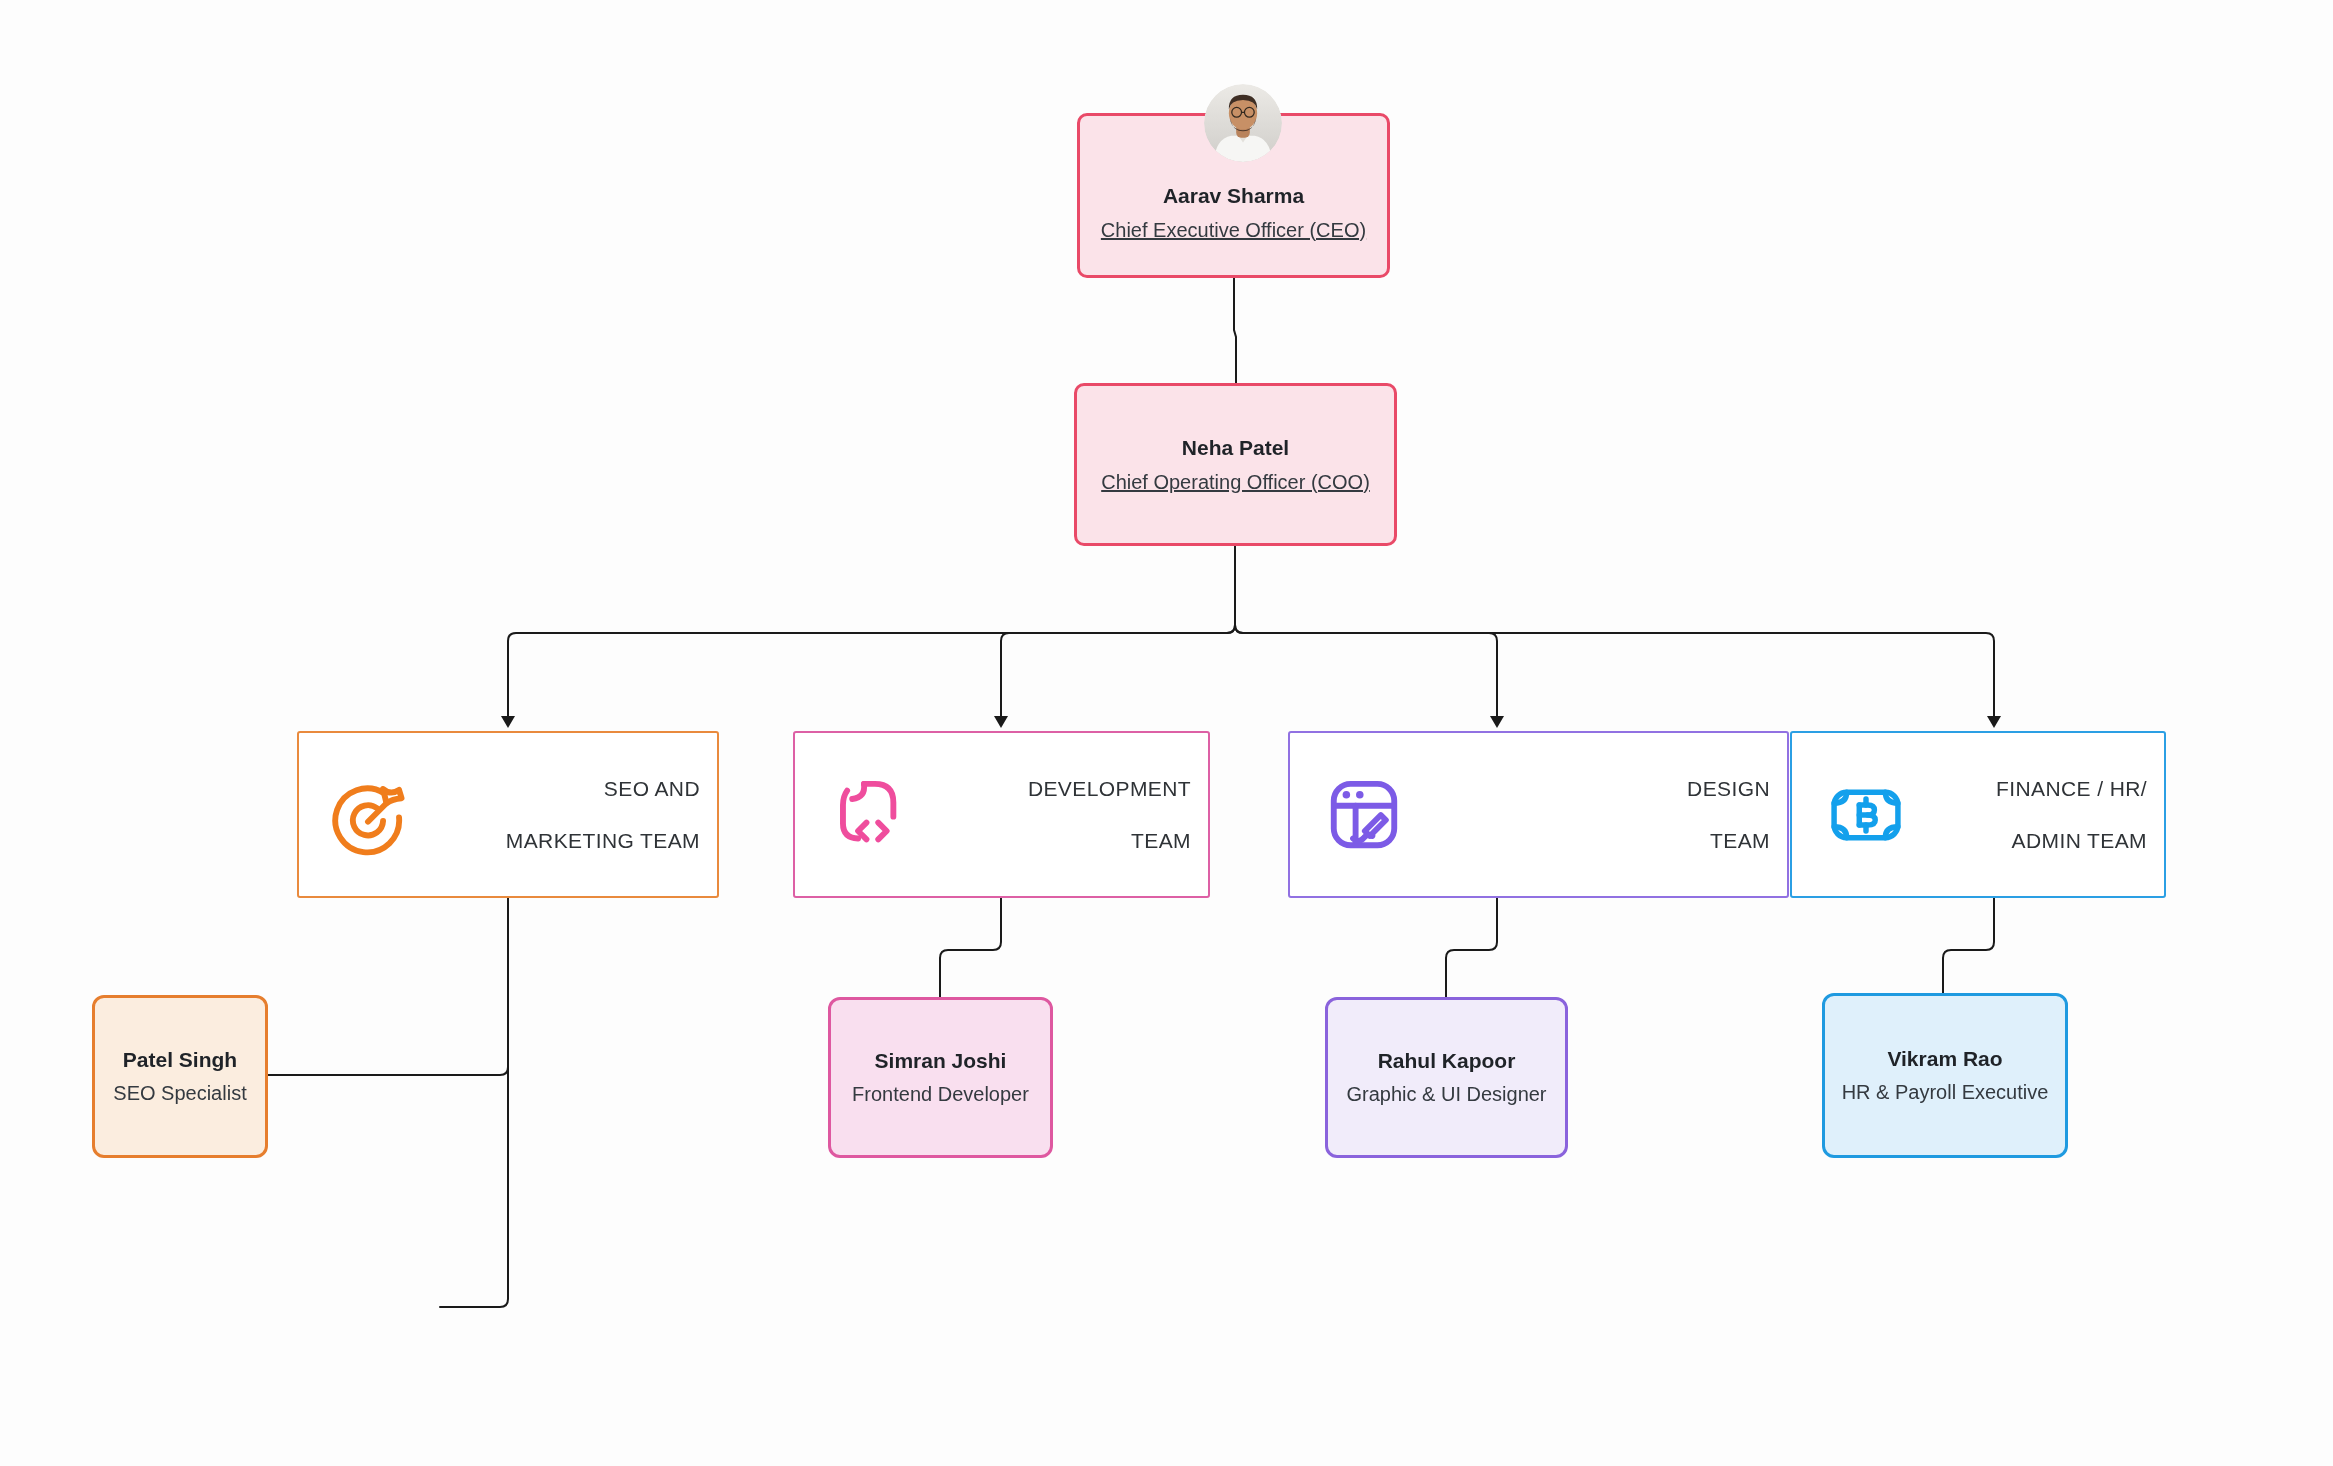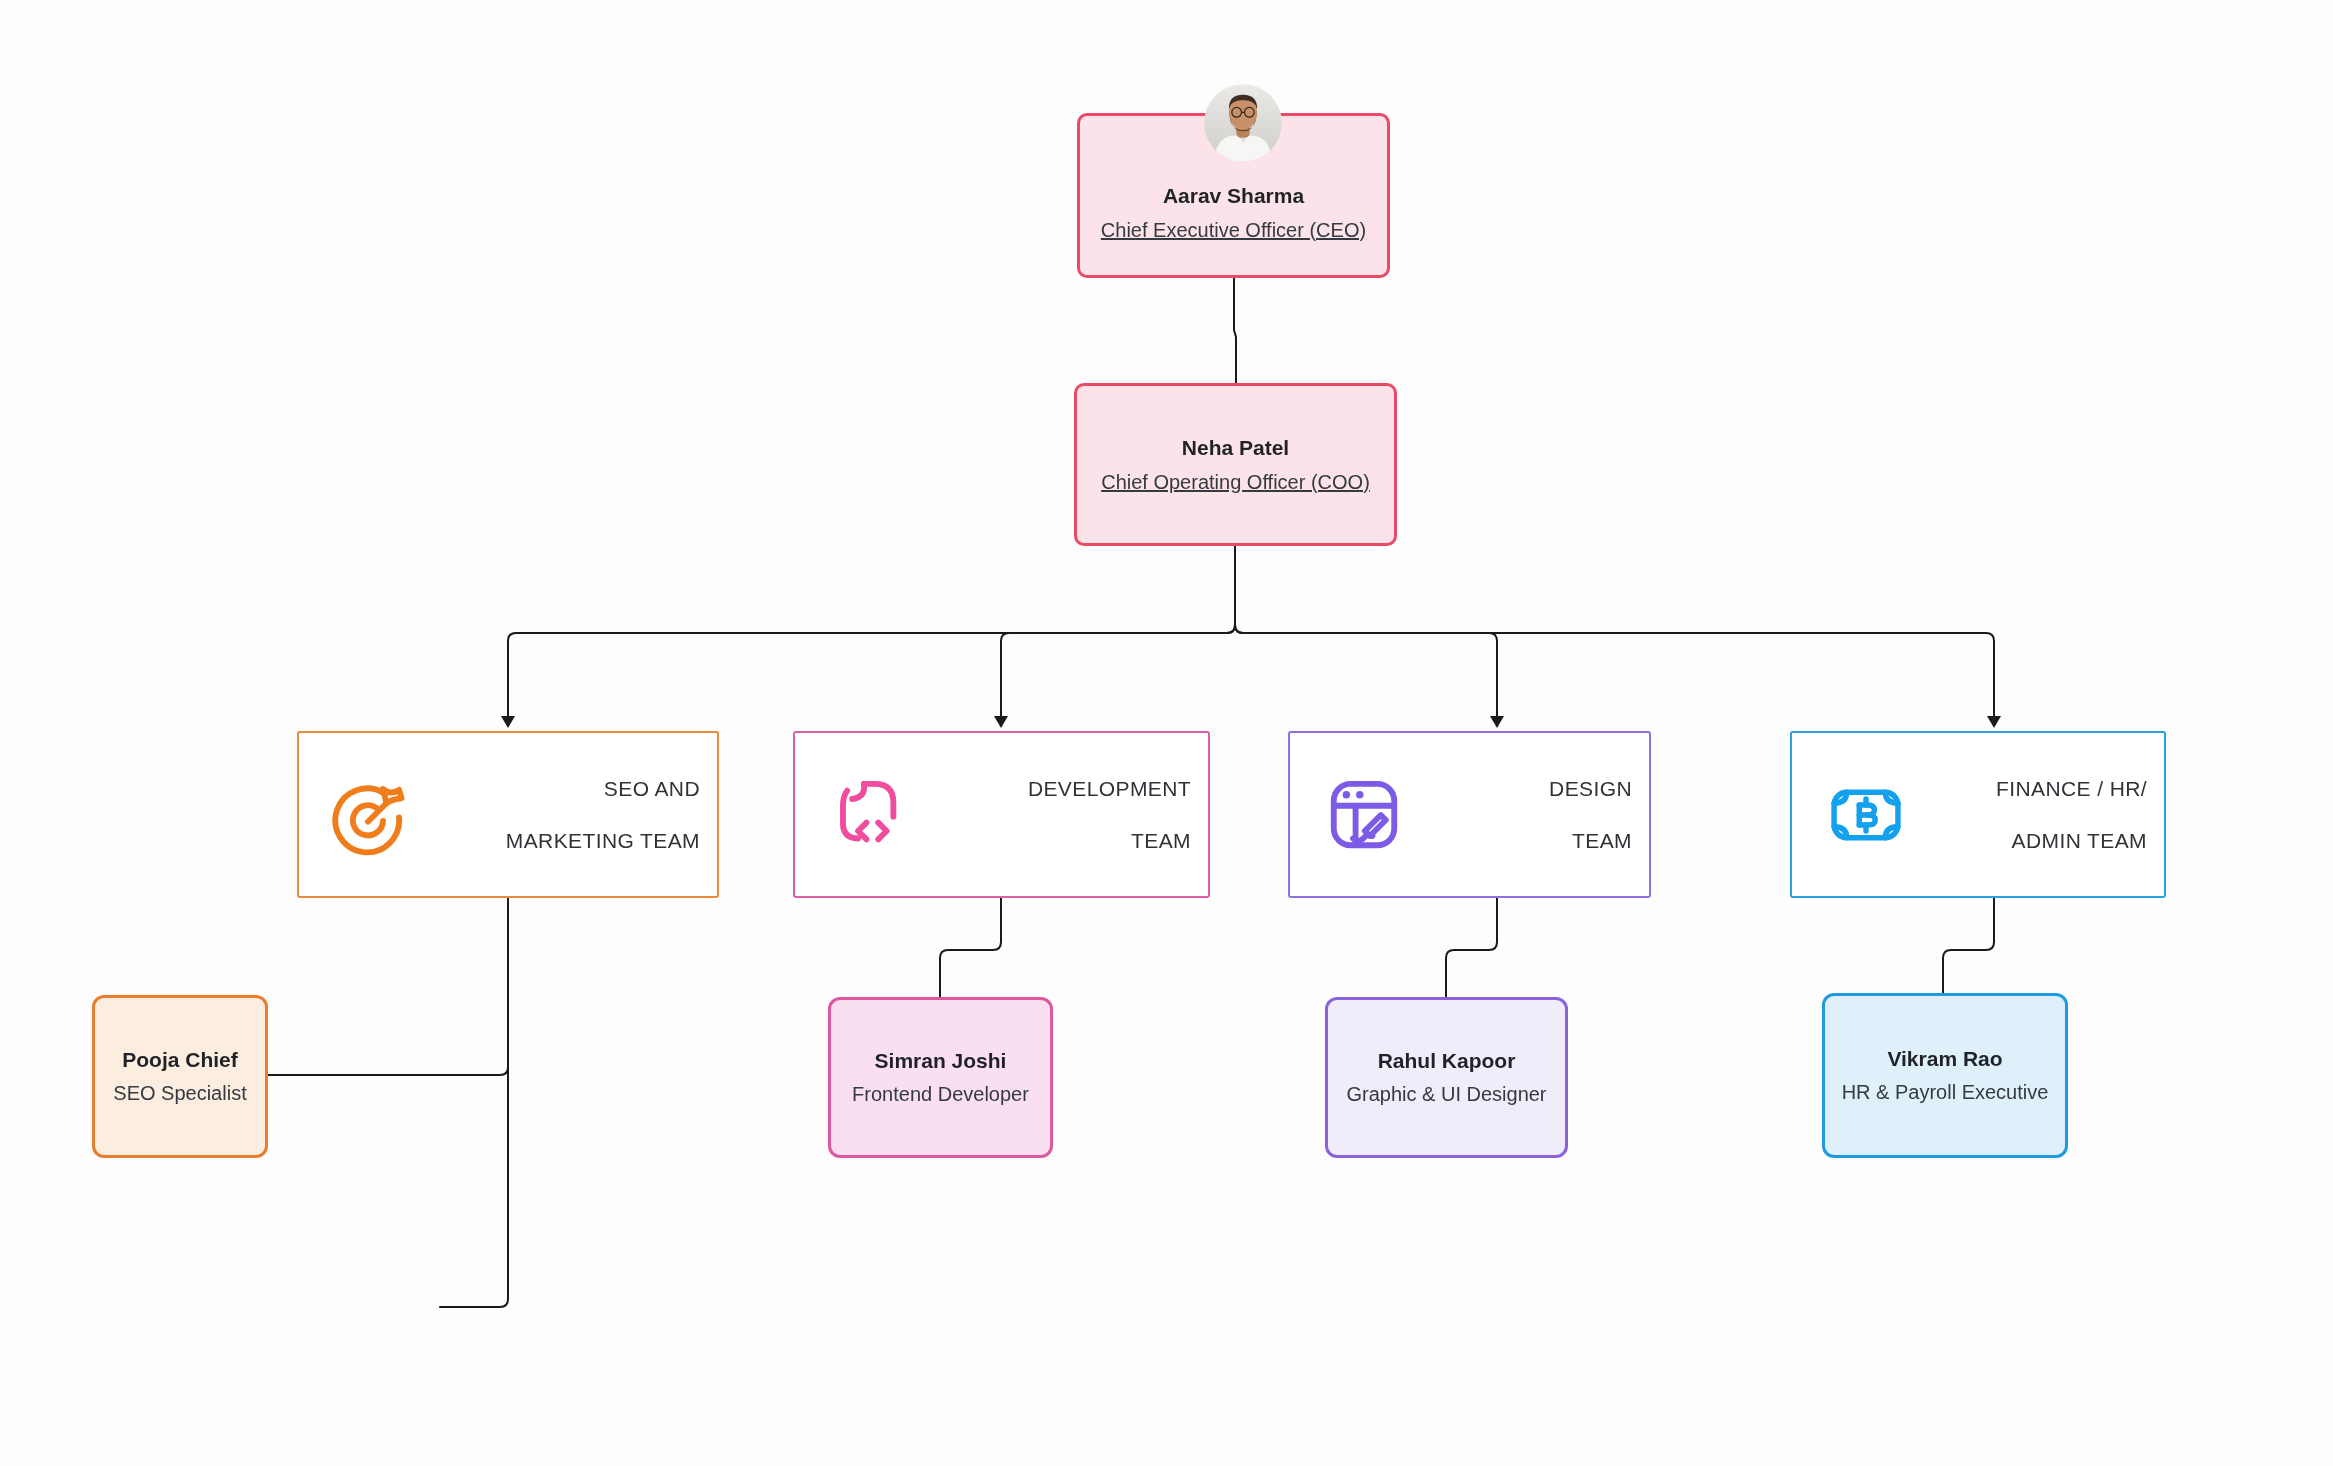--- a/index.html
+++ b/index.html
@@ -18,21 +18,21 @@
   .avatar{position:absolute;left:1204px;top:84px;width:78px;height:78px;border-radius:50%;overflow:hidden;z-index:5;}
 
   .team-card{position:absolute;top:731px;height:167px;background:#FFFFFF;border:2px solid;border-radius:3px;
     box-sizing:border-box;}
   .team-card .team-icon{position:absolute;left:32px;top:50%;transform:translateY(-50%);width:84px;height:84px;}
   .team-card .team-label{position:absolute;right:17px;top:50%;transform:translateY(-50%);
     text-align:right;font-size:21px;line-height:52px;color:#2F3337;letter-spacing:.4px;}
 
   #team-seo{left:297px;width:422px;}
   #team-dev{left:793px;width:417px;}
-  #team-design{left:1288px;width:363px;padding-left:40px;}
+  #team-design{left:1288px;width:501px;padding-left:40px;}
   #team-finance{left:1790px;width:376px;}
 
   .member-card{position:absolute;border:3px solid;border-radius:12px;display:flex;flex-direction:column;
     align-items:center;justify-content:center;text-align:center;box-sizing:border-box;padding:0 10px;}
   .member-card .name{font-size:21px;font-weight:700;color:#1F2328;margin-bottom:10px;}
   .member-card .role{font-size:20px;color:#343A40;white-space:nowrap;}
 
   #member-pooja{left:92px;top:995px;width:176px;height:163px;}
   #member-amit{left:93px;top:1225px;width:345px;height:163px;}
   #member-simran{left:828px;top:997px;width:225px;height:161px;}
@@ -170,21 +170,21 @@
         <path d="M50 31 V38 M50 62 V69"></path>
       </svg>
     </div>
     <div class="team-label">
       <div>FINANCE / HR/</div>
       <div>ADMIN TEAM</div>
     </div>
   </div>
 
   <div id="member-pooja" class="member-card" style="border-color: rgb(230, 126, 46); background-color: rgb(251, 237, 223);">
-    <div class="name">Pooja Chief</div>
+    <div class="name">Patel Singh</div>
     <div class="role">SEO Specialist</div>
   </div>
 
 
   <div id="member-simran" class="member-card" style="border-color: rgb(222, 88, 160); background-color: rgb(249, 223, 239);">
     <div class="name">Simran Joshi</div>
     <div class="role">Frontend Developer</div>
   </div>
 
   <div id="member-rahul" class="member-card" style="border-color: rgb(138, 99, 220); background-color: rgb(241, 236, 250);">

